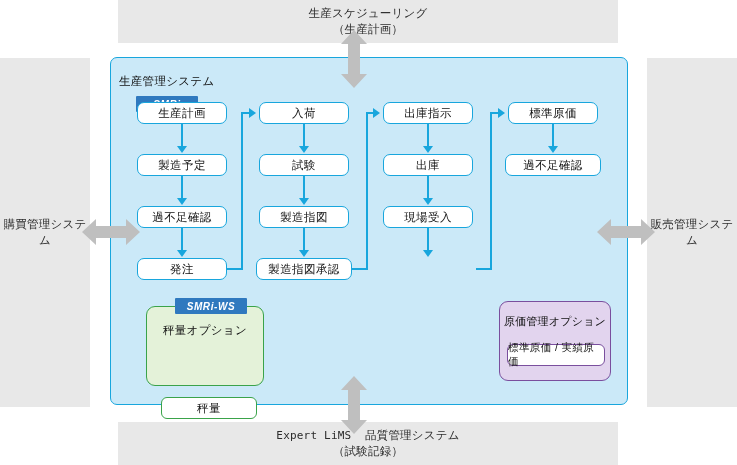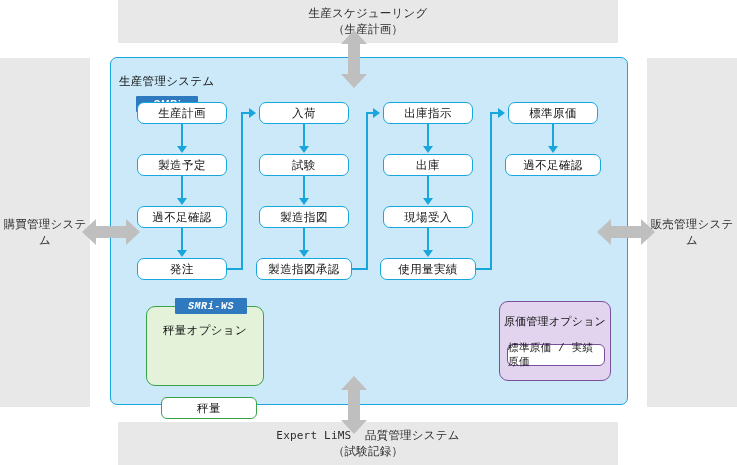--- a/index.html
+++ b/index.html
@@ -81,21 +81,21 @@
   .conn .seg{position:absolute;background:#18a6dd;}
   .conn .head{
     position:absolute;width:0;height:0;
     border-top:5px solid transparent;
     border-bottom:5px solid transparent;
     border-left:7px solid #18a6dd;
   }
 
   
   .optbox{
-    position:absolute;border-radius:9px;box-sizing:border-box;font-family:Liberation Mono, monospace;
+    position:absolute;border-radius:9px;box-sizing:border-box;
   }
   #opt-ws{
     left:35px;top:248px;width:118px;height:80px;
     background:#e4f2d9;border:1.6px solid #3aa34a;
   }
   #tag-ws{left:28px;top:-9px;width:72px;height:16px;}
   #opt-ws .opt-title{
     position:absolute;left:0;top:16px;width:100%;
     text-align:center;font-size:11.5px;color:#111;letter-spacing:.3px;
   }
@@ -178,21 +178,20 @@
     <div class="vline" style="left:192px;top:66px;height:23px;"></div>
     <div class="vhead" style="left:188px;top:88px;"></div>
     <div class="vline" style="left:192px;top:118px;height:23px;"></div>
     <div class="vhead" style="left:188px;top:140px;"></div>
     <div class="vline" style="left:192px;top:170px;height:23px;"></div>
     <div class="vhead" style="left:188px;top:192px;"></div>
 
     <div class="node w90" style="left:272px;top:44px;">出庫指示</div>
     <div class="node w90" style="left:272px;top:96px;">出庫</div>
     <div class="node w90" style="left:272px;top:148px;">現場受入</div>
-    <div class="node w96" style="left:269px;top:200px;">使用量実績</div>
 
     <div class="vline" style="left:316px;top:66px;height:23px;"></div>
     <div class="vhead" style="left:312px;top:88px;"></div>
     <div class="vline" style="left:316px;top:118px;height:23px;"></div>
     <div class="vhead" style="left:312px;top:140px;"></div>
     <div class="vline" style="left:316px;top:170px;height:23px;"></div>
     <div class="vhead" style="left:312px;top:192px;"></div>
 
     <div class="node w90" style="left:397px;top:44px;">標準原価</div>
     <div class="node w96" style="left:394px;top:96px;">過不足確認</div>

